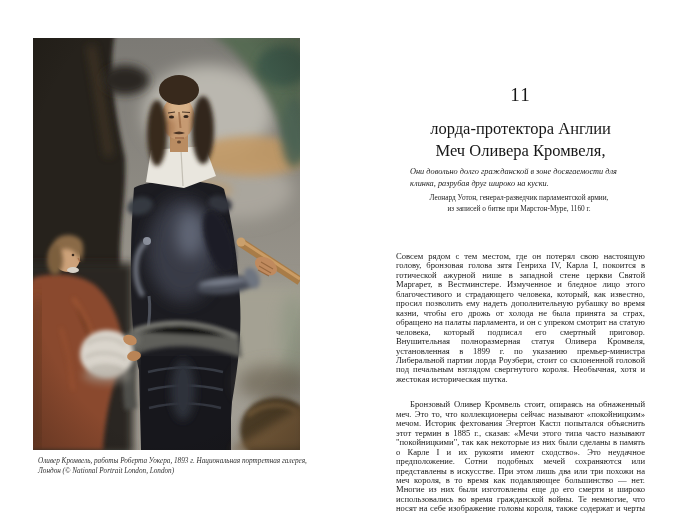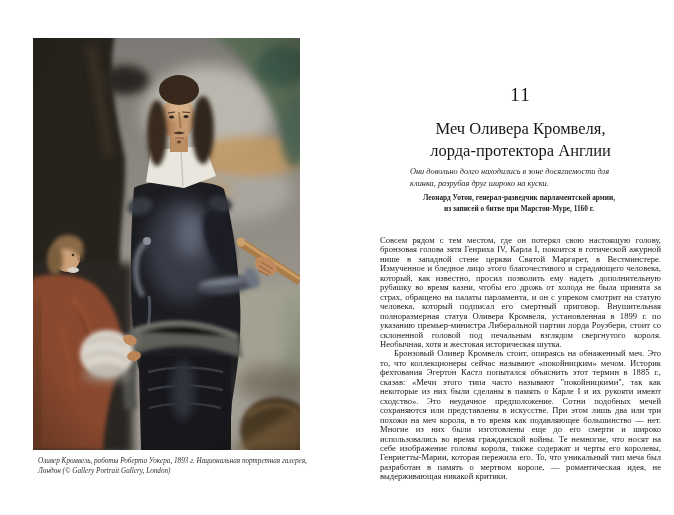--- a/index.html
+++ b/index.html
@@ -25,28 +25,28 @@
   .chapter-title{
     position:absolute;top:118px;left:0;width:100%;
     text-align:center;font-size:16.5px;line-height:1.35;color:#171717;
   }
   .epigraph{
     position:absolute;top:166px;left:30px;width:218px;
     font-style:italic;font-size:8.3px;line-height:1.5;color:#222;
   }
   .epigraph-attribution{
     position:absolute;top:193px;left:18px;width:242px;
-    text-align:center;font-size:7.3px;line-height:1.5;color:#222;font-weight:bold;
+    text-align:center;font-size:7.3px;line-height:1.5;color:#222;
   }
   .body-text{
     position:absolute;top:236px;left:0;width:281px;
     font-size:8.6px;line-height:9.45px;color:#191919;
     text-align:justify;hyphens:auto;-webkit-hyphens:auto;
   }
-  .body-text p{margin:0;}
+  .body-text p{margin:16px;}
   .body-text p.indented{text-indent:14px;}
 </style>
 </head>
 <body>
 
 <div class="figure-wrap">
   <svg viewBox="0 0 267 412" preserveAspectRatio="none" aria-hidden="true">
     <defs>
       <linearGradient id="skyG" x1="0" y1="0" x2="0" y2="1">
         <stop offset="0" stop-color="#7b7974"></stop>
@@ -158,34 +158,34 @@
     <ellipse cx="243" cy="392" rx="36" ry="33" fill="#4e3d28" filter="url(#b2)"></ellipse>
     <path d="M215,378 C228,365 252,364 264,374" stroke="#7b603c" stroke-width="4" fill="none" opacity="0.85" filter="url(#b2)"></path>
     <path d="M198,412 L272,366 V412 Z" fill="#7e603c" opacity="0.9" filter="url(#b4)"></path>
 
     <rect x="0" y="0" width="267" height="412" fill="url(#vig)"></rect>
   </svg>
 </div>
 
 <div class="figure-caption">
   <div>Оливер Кромвель, работы Роберта Уокера, 1893 г. Национальная портретная галерея,</div>
-  <div>Лондон (© Gallery Portrait Gallery, London)</div>
+  <div>Лондон (© National Portrait London, London)</div>
 </div>
 
 <div class="right-col">
 
   <div class="chapter-number">11</div>
 
   <div class="chapter-title">
+    <div>лорда-протектора Англии</div>
     <div>Меч Оливера Кромвеля,</div>
-    <div>лорда-протектора Англии</div>
   </div>
 
   <div class="epigraph">
-    <div>Они довольно долго находились в зоне досягаемости для</div>
+    <div>Они довольно долго гражданской в зоне досягаемости для</div>
     <div>клинка, разрубая друг широко на куски.</div>
   </div>
 
   <div class="epigraph-attribution">
     <div>Леонард Уотон, генерал-разведчик парламентской армии,</div>
     <div>из записей о битве при Марстон-Муре, 1160 г.</div>
   </div>
 
   <div class="body-text">
     <p>Совсем рядом с тем местом, где он потерял свою настоящую голову, бронзовая голова зятя Генриха IV, Карла I, покоится в готической ажурной нише в западной стене церкви Святой Маргарет, в Вестминстере. Измученное и бледное лицо этого благочестивого и страдающего человека, который, как известно, просил позволить ему надеть дополнительную рубашку во время казни, чтобы его дрожь от холода не была принята за страх, обращено на палаты парламента, и он с упреком смотрит на статую человека, который подписал его смертный приговор. Внушительная полноразмерная статуя Оливера Кромвеля, установленная в 1899 г. по указанию премьер-министра Либеральной партии лорда Роузбери, стоит со склоненной головой под печальным взглядом свергнутого короля. Необычная, хотя и жестокая историческая шутка.</p>

